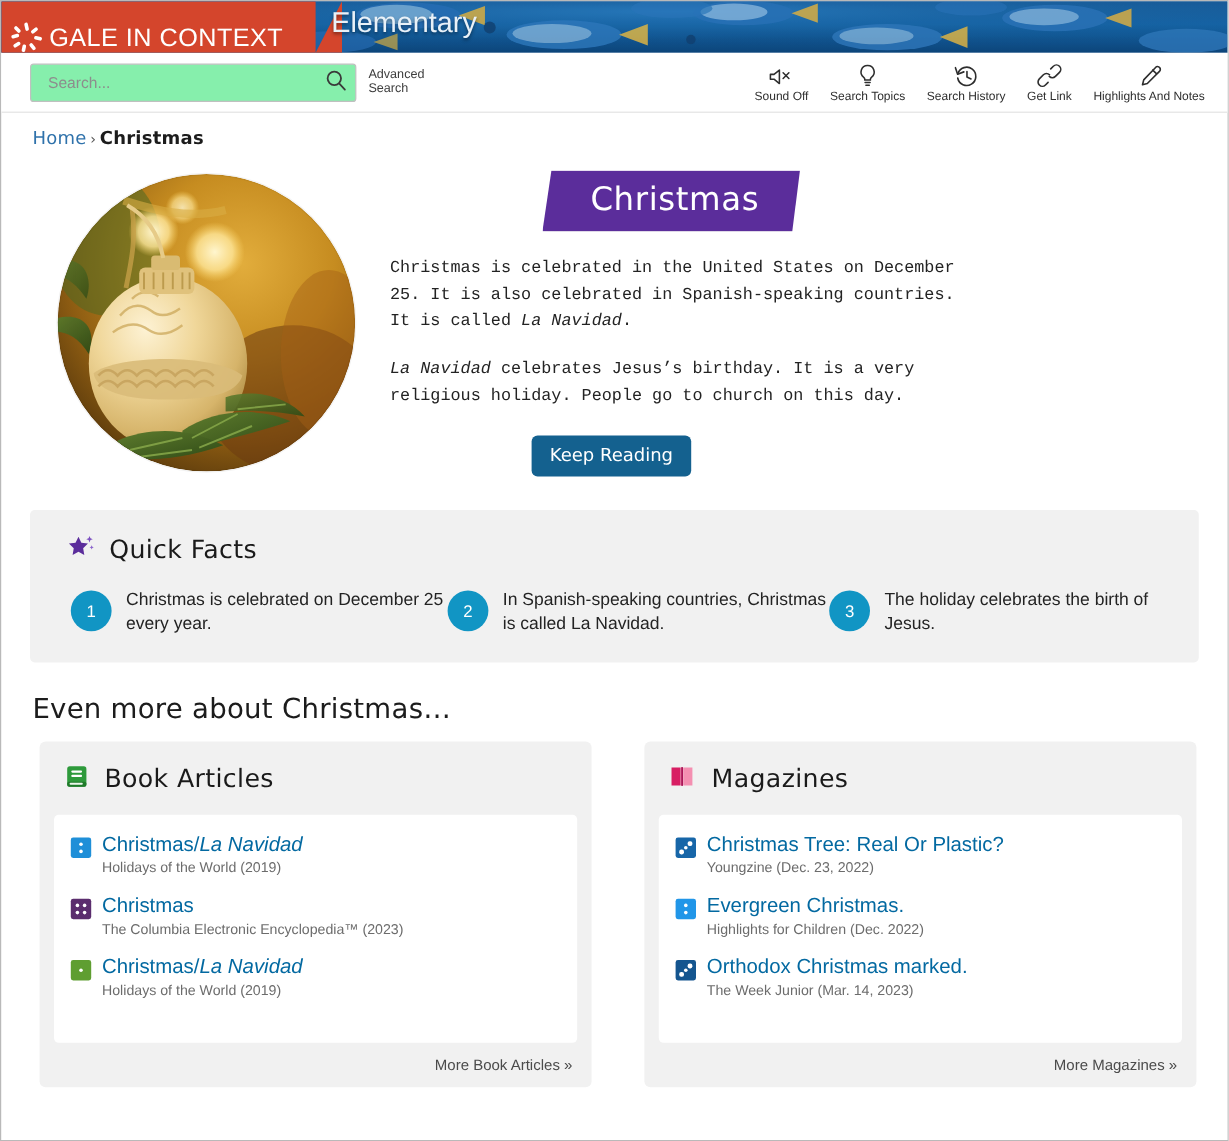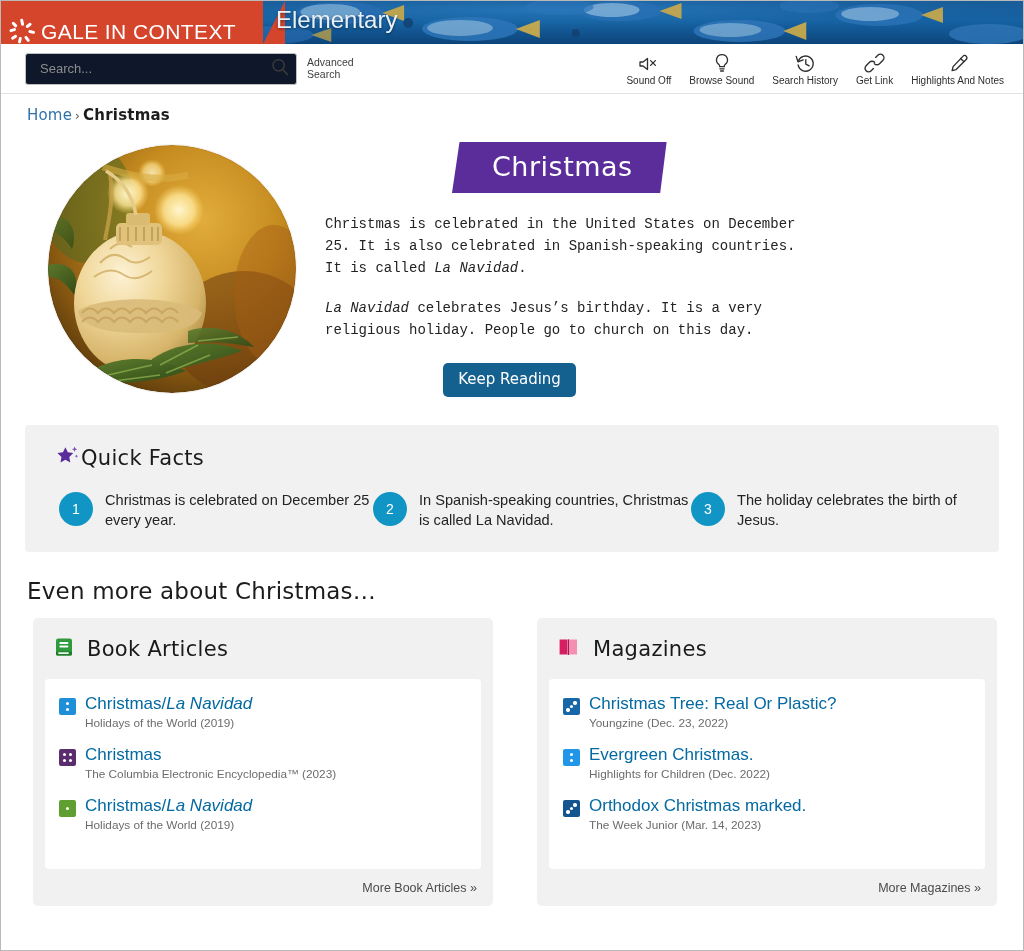--- a/index.html
+++ b/index.html
@@ -25,21 +25,21 @@
   .gale-logo { width:26px; height:26px; position:relative; margin-right:6px; flex:0 0 auto; }
   .brand-text { color:#fff; font-size:21px; letter-spacing:.4px;
      font-family:"Liberation Sans", sans-serif; font-weight:400; white-space:nowrap; }
   .edition-text { position:absolute; left:275px; top:5px; color:#e9f1f8; font-size:24px;
      font-family:"Liberation Sans", sans-serif; z-index:4; text-shadow:0 1px 3px rgba(0,0,0,.45); }
 
   
   .searchbar-row { height:50px; display:flex; align-items:center; padding:0 10px 0 24px;
       border-bottom:1px solid #e3e3e3; position:relative; background:#fff; }
   .search-wrap { width:272px; height:32px; border:1px solid #c0c0c0; border-radius:3px;
-      display:flex; align-items:center; padding:0 6px 0 12px; background:#0f172a; }
+      display:flex; align-items:center; padding:0 6px 0 12px; background:#86efac; }
   .search-input { flex:1; border:0; outline:0; font-size:13px; color:#7a7a7a;
       font-family:"Liberation Sans", sans-serif; background:transparent; }
   .search-input::placeholder { color:#8d8d8d; }
   .adv-search { margin-left:10px; font-size:10.5px; line-height:11.5px; color:#3d3d3d;
       font-family:"Liberation Sans", sans-serif; width:55px; }
   .tools { position:absolute; right:10px; top:0; height:50px; display:flex; align-items:center; gap:0;justify-content:flex-end; }
   .tool { display:flex; flex-direction:column; align-items:center; justify-content:center;
       width:auto; padding:0 9px; text-decoration:none; }
   .tool-ico { height:20px; display:flex; align-items:flex-end; justify-content:center; margin-bottom:2px; }
   .tool-label { font-size:10px; color:#2e2e2e; font-family:"Liberation Sans", sans-serif; white-space:nowrap; }
@@ -65,21 +65,21 @@
   .hero-p { font-size:14px; line-height:22px; color:#232323; margin:20px 0 0 8px;
       font-family:Liberation Mono, monospace; }
   .hero-p.second { margin-top:18px; }
   .keep-wrap { text-align:center; margin-top:22px; padding-right:115px; }
   .keep-btn { display:inline-block; background:#14618f; color:#fff; font-size:15px;
       padding:7px 15px 9px; border-radius:5px; border:0; cursor:pointer;
       font-family:"DejaVu Sans", sans-serif; }
 
   
   .qf { margin:28px 24px 0 24px; background:#f1f1f1; border-radius:4px; padding:16px 18px 22px 18px; }
-  .qf-head { display:flex; align-items:center; margin:3px 0 18px 12px; }
+  .qf-head { display:flex; align-items:center; gap:10px; margin:3px 0 18px 12px; }
   .qf-title { font-size:21px; color:#1a1a1a; font-family:"DejaVu Sans", sans-serif; letter-spacing:.3px; }
   .qf-grid { display:flex; }
   .qf-item { display:flex; align-items:flex-start; gap:12px; }
   .qf-item.a { width:330px; padding-left:16px; }
   .qf-item.b { width:318px; }
   .qf-item.c { flex:1; }
   .qf-num { width:34px; height:34px; flex:0 0 34px; border-radius:50%; background:#1195c4; color:#fff;
       display:flex; align-items:center; justify-content:center; font-size:14px;
       font-family:"Liberation Sans", sans-serif; margin-top:2px; }
   .qf-text { font-size:14.6px; line-height:20px; color:#232323; font-family:"Liberation Sans", sans-serif; }
@@ -203,21 +203,21 @@
         <span class="tool-label">Sound Off</span>
       </a>
       <a class="tool">
         <span class="tool-ico">
           <svg width="20" height="20" viewBox="0 0 20 20" fill="none" stroke="#2e2e2e" stroke-width="1.3">
             <path d="M10 1.6a5.4 5.4 0 0 0-3.2 9.8c.6.45.9 1.1.9 1.8v.5h4.6v-.5c0-.7.3-1.35.9-1.8A5.4 5.4 0 0 0 10 1.6z"></path>
             <line x1="7.9" y1="15.8" x2="12.1" y2="15.8" stroke-linecap="round"></line>
             <line x1="8.6" y1="18" x2="11.4" y2="18" stroke-linecap="round"></line>
           </svg>
         </span>
-        <span class="tool-label">Browse Sound</span>
+        <span class="tool-label">Search Topics</span>
       </a>
       <a class="tool">
         <span class="tool-ico">
           <svg width="21" height="20" viewBox="0 0 21 20" fill="none" stroke="#2e2e2e" stroke-width="1.35">
             <path d="M3.3 8.4A7.6 7.6 0 1 1 3.1 12" stroke-linecap="round"></path>
             <polyline points="1.2,3.4 3,8.8 8.2,6.9" stroke-linecap="round" stroke-linejoin="round"></polyline>
             <polyline points="10.8,6.6 10.8,11.1 14.2,12.8" stroke-linecap="round" stroke-linejoin="round"></polyline>
           </svg>
         </span>
         <span class="tool-label">Search History</span>

